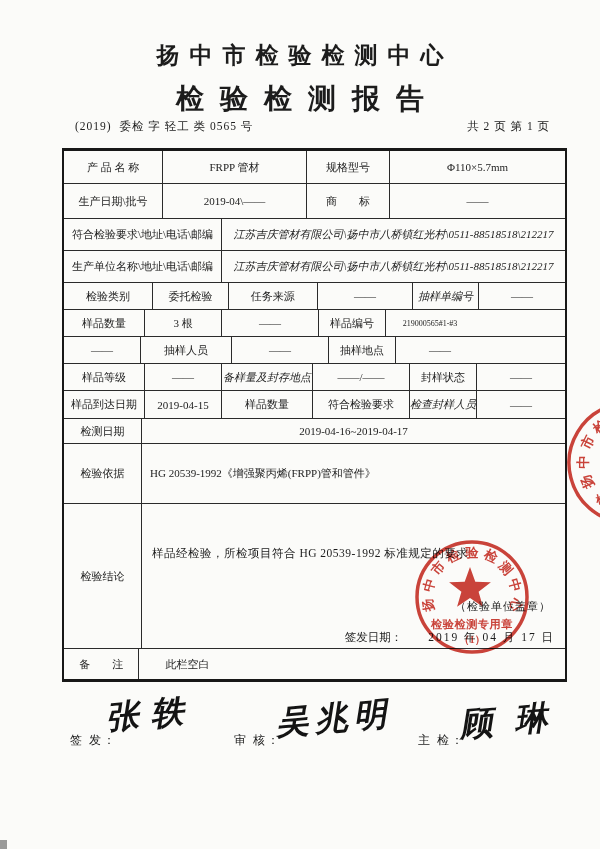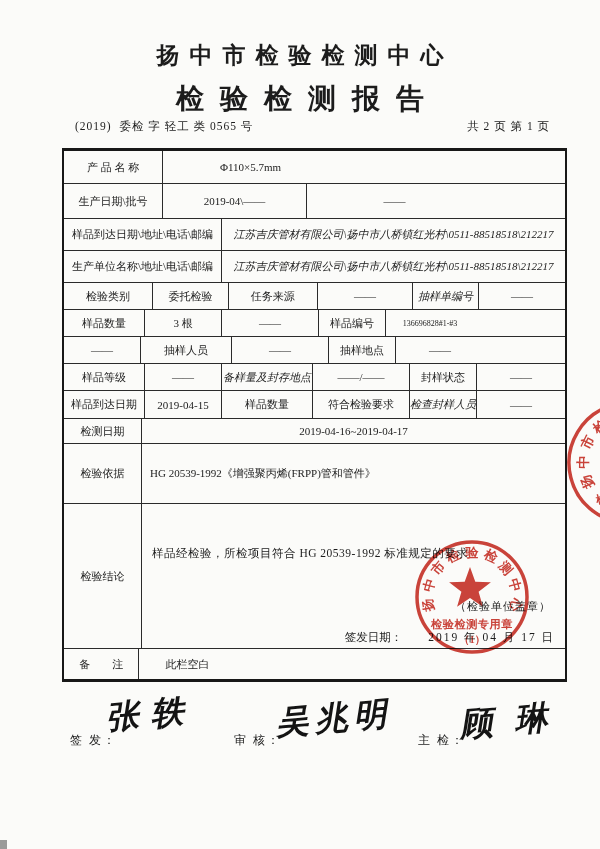--- a/index.html
+++ b/index.html
@@ -89,31 +89,34 @@
 <div class="abs title2">检验检测报告</div>
 <div class="abs docline">
   <span>(2019)  委检 字 轻工 类 0565 号</span>
   <span>共 2 页 第 1 页</span>
 </div>
 
 <div class="abs tbl">
 
   <div class="r" style="height:33px">
     <div class="c" style="width:99px">产 品 名 称</div>
+    <div class="c" style="width:144px">FRPP 管材</div>
+    <div class="c" style="width:83px">规格型号</div>
     <div class="c" style="width:175px">Φ110×5.7mm</div>
   </div>
 
   <div class="r" style="height:35px">
     <div class="c" style="width:99px">生产日期\批号</div>
     <div class="c" style="width:144px">2019-04\——</div>
+    <div class="c" style="width:83px">商　　标</div>
     <div class="c" style="width:175px">——</div>
   </div>
 
   <div class="r" style="height:32px">
-    <div class="c" style="width:158px">样品到达日期\地址\电话\邮编</div>
+    <div class="c" style="width:158px">符合检验要求\地址\电话\邮编</div>
     <div class="c sm" style="width:343px">江苏吉庆管材有限公司\扬中市八桥镇红光村\0511-88518518\212217</div>
   </div>
 
   <div class="r" style="height:32px">
     <div class="c" style="width:158px">生产单位名称\地址\电话\邮编</div>
     <div class="c sm" style="width:343px">江苏吉庆管材有限公司\扬中市八桥镇红光村\0511-88518518\212217</div>
   </div>
 
   <div class="r" style="height:27px">
     <div class="c" style="width:91px">检验类别</div>
@@ -122,21 +125,21 @@
     <div class="c" style="width:97px">——</div>
     <div class="c sm" style="width:67px">抽样单编号</div>
     <div class="c" style="width:88px">——</div>
   </div>
 
   <div class="r" style="height:27px">
     <div class="c" style="width:81px">样品数量</div>
     <div class="c" style="width:77px">3 根</div>
     <div class="c" style="width:97px">——</div>
     <div class="c" style="width:67px">样品编号</div>
-    <div class="c xs" style="width:88px">136696828#1-#3</div>
+    <div class="c xs" style="width:88px">219000565#1-#3</div>
   </div>
 
   <div class="r" style="height:27px">
     <div class="c" style="width:77px">——</div>
     <div class="c" style="width:91px">抽样人员</div>
     <div class="c" style="width:97px">——</div>
     <div class="c" style="width:67px">抽样地点</div>
     <div class="c" style="width:88px">——</div>
   </div>
 

